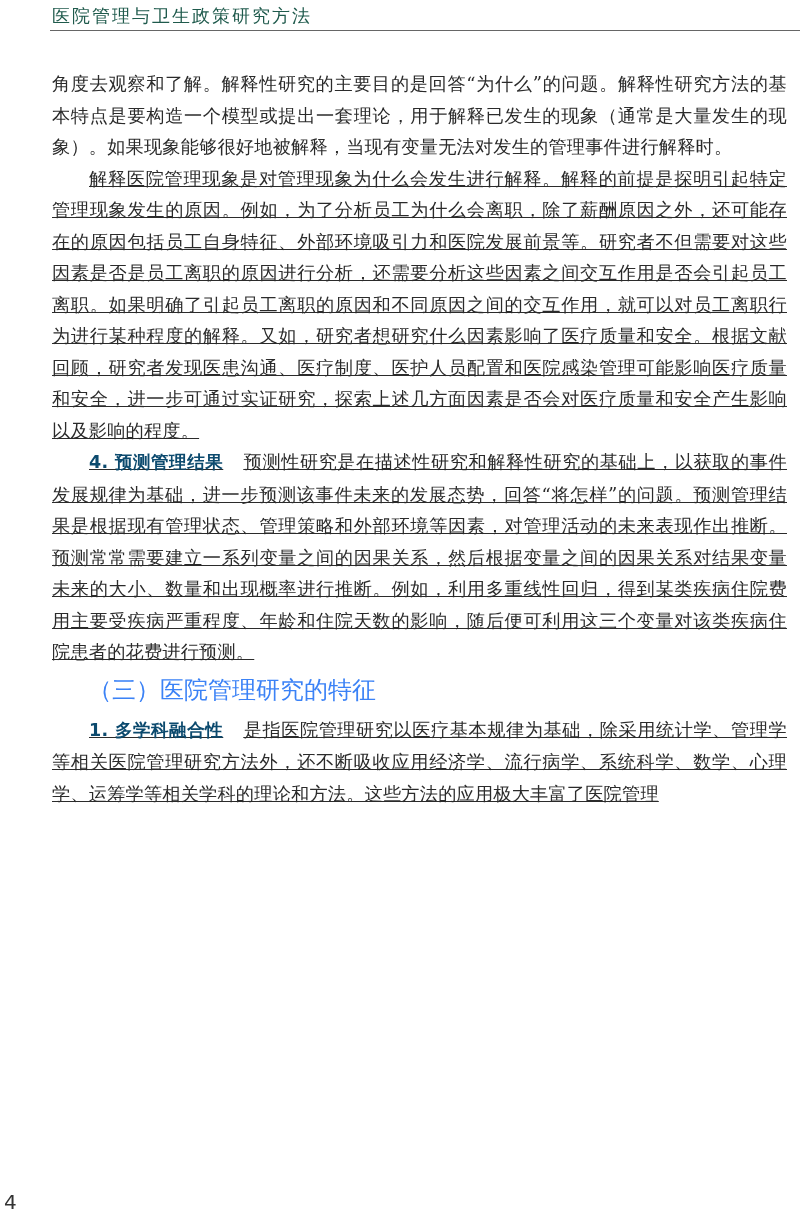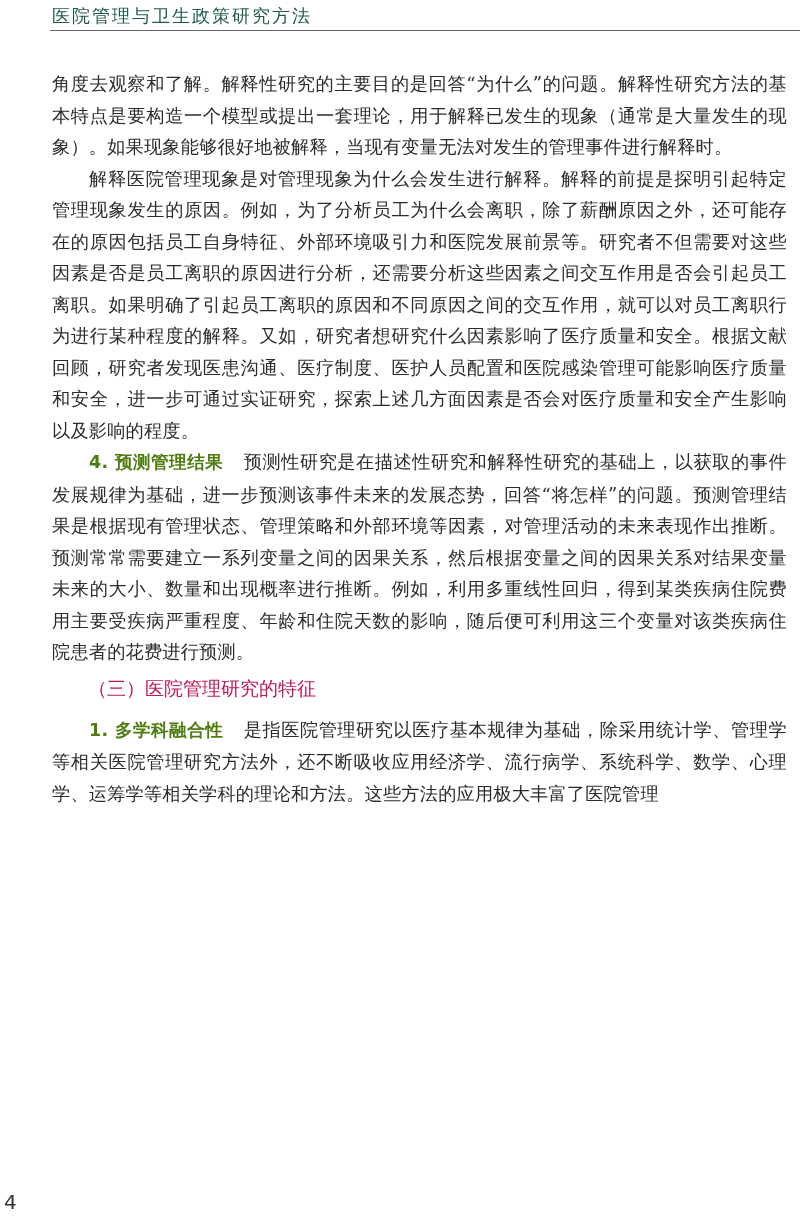--- a/index.html
+++ b/index.html
@@ -3,25 +3,25 @@
 <meta charset="utf-8">
 <style>
   html, body { margin:0; padding:0; background:#ffffff; }
   body { width:800px; height:1223px; position:relative; overflow:hidden;
          font-family:"DejaVu Serif","Liberation Serif",serif; color:#2b2b2b; }
   .running-head { position:absolute; left:52px; top:4px; font-size:18px; letter-spacing:2px;
                   color:#1f5a4c; font-family:Liberation Mono, monospace; }
   .head-rule { position:absolute; left:50px; right:0; top:30px; height:1px; background:#666; }
   .content { position:absolute; left:52px; top:68px; width:735px; }
   p { margin:0; font-size:18.2px; line-height:31.5px; text-align:justify; text-align-last:left; letter-spacing:0.2px; }
-  p.indent { text-indent:37px; }
-  .bold-lead { font-family:"DejaVu Sans","Liberation Sans",sans-serif; font-weight:bold; color:#4d7c0f; font-size:17.5px; }
+  p.indent { text-indent:37px;text-decoration:underline; }
+  .bold-lead { font-family:"DejaVu Sans","Liberation Sans",sans-serif; font-weight:bold; color:#0c4a6e; font-size:17.5px; }
   .gap { display:inline-block; width:20px; }
-  .section-heading { margin:6px 0 8px 36px; font-family:Liberation Mono, monospace;
-                     font-size:19px; color:#be185d; line-height:32px; }
+  .section-heading { margin:6px 0 8px 36px; font-family:Liberation Sans, sans-serif;
+                     font-size:24px; color:#3b82f6; line-height:32px; }
   .page-number { position:absolute; left:4px; top:1190px; font-size:20px;
                  font-family:"DejaVu Sans","Liberation Sans",sans-serif; color:#333; }
 </style>
 </head>
 <body>
 
 <div class="running-head">医院管理与卫生政策研究方法</div>
 <div class="head-rule"></div>
 
 <div class="content">

